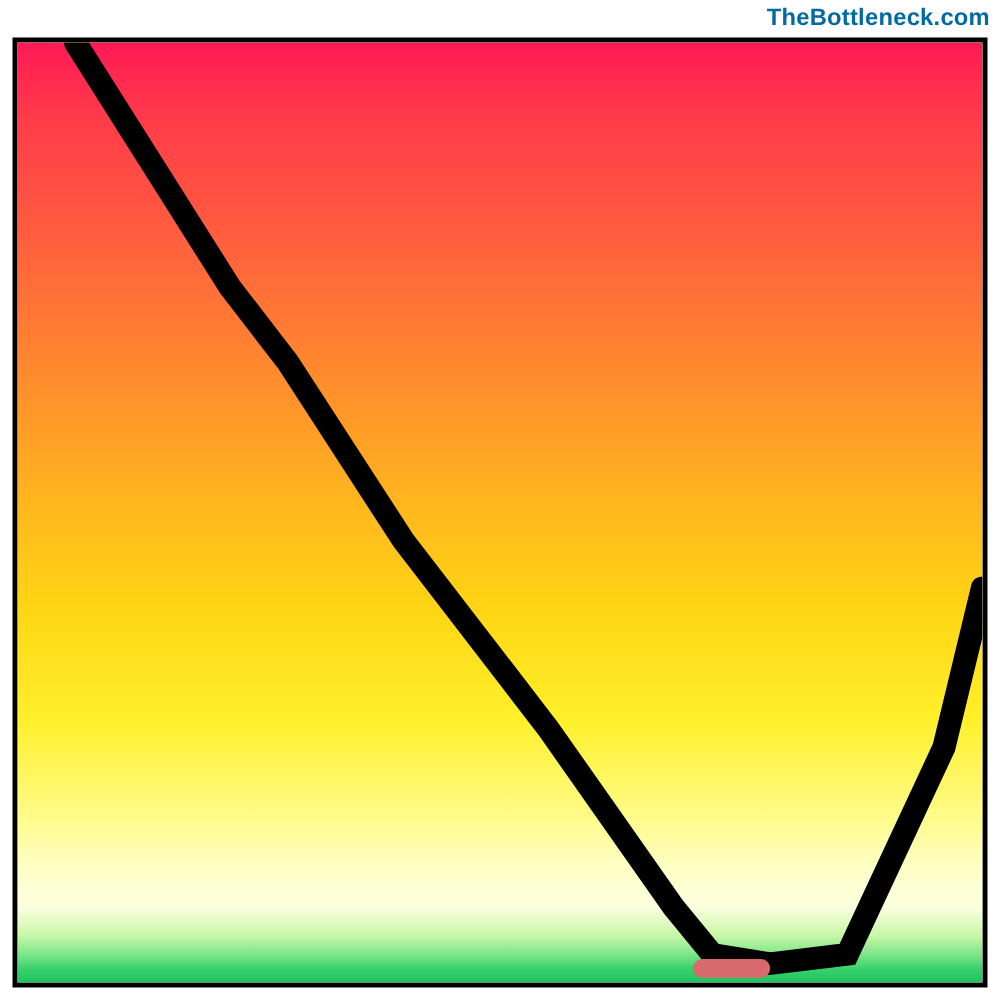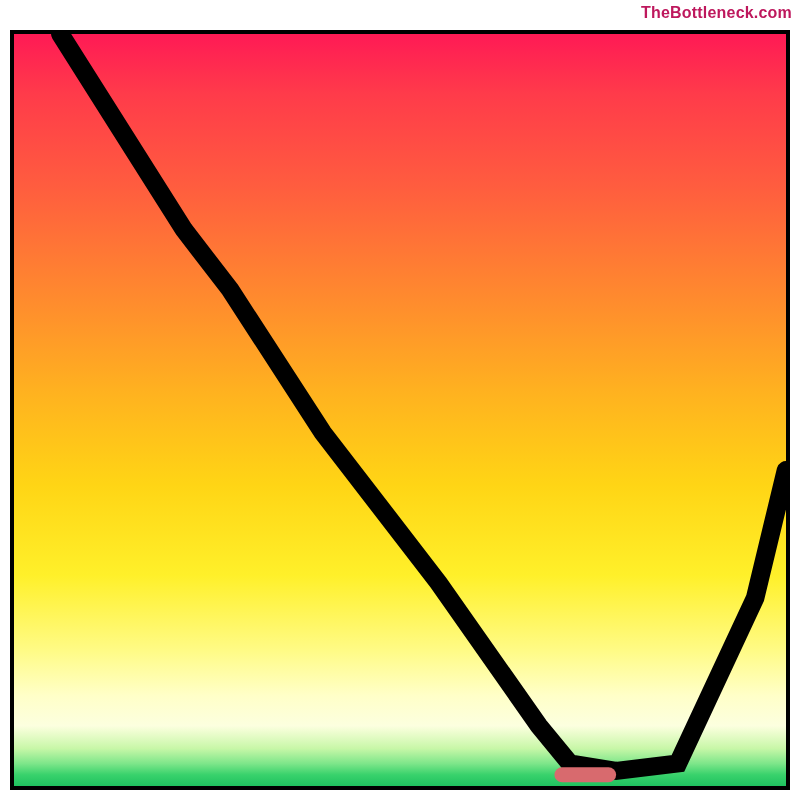--- a/index.html
+++ b/index.html
@@ -12,23 +12,23 @@
   }
   .stage {
     position: relative;
     width: 800px;
     height: 800px;
   }
   .watermark {
     position: absolute;
     top: 4px;
     right: 8px;
-    font-size: 16px;
+    font-size: 19px;
     font-weight: 600;
-    color: #be185d;
+    color: #0369a1;
     letter-spacing: 0.2px;
     z-index: 5;
   }
   .plot {
     position: absolute;
     left: 10px;
     top: 30px;
     width: 780px;
     height: 760px;
     border: 4px solid #000;

